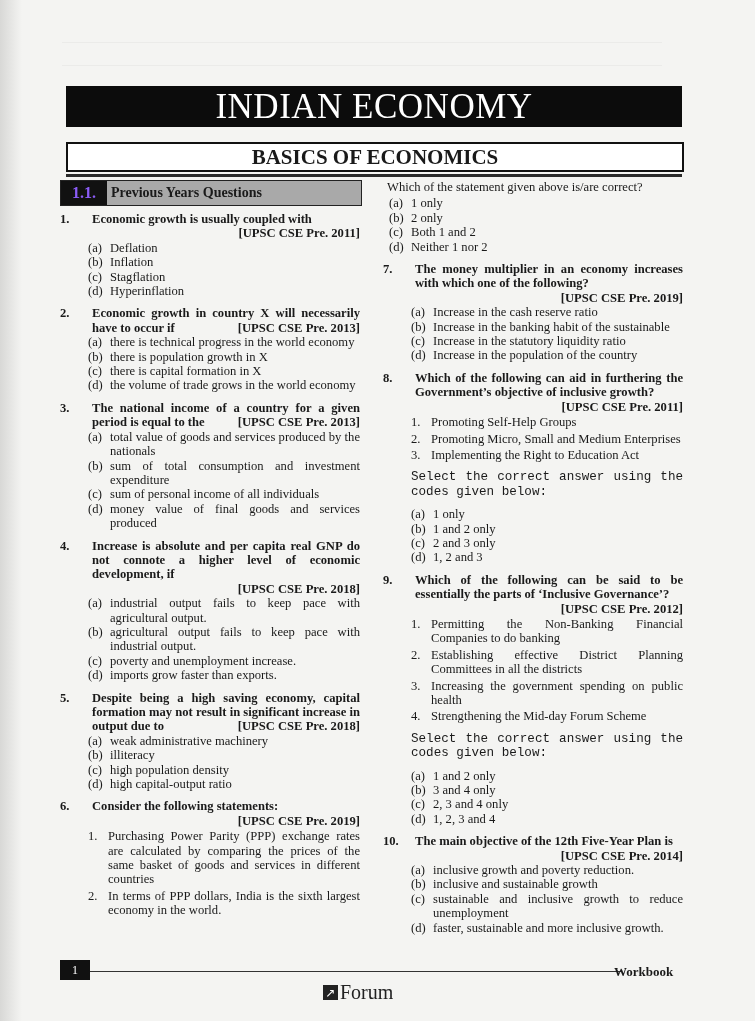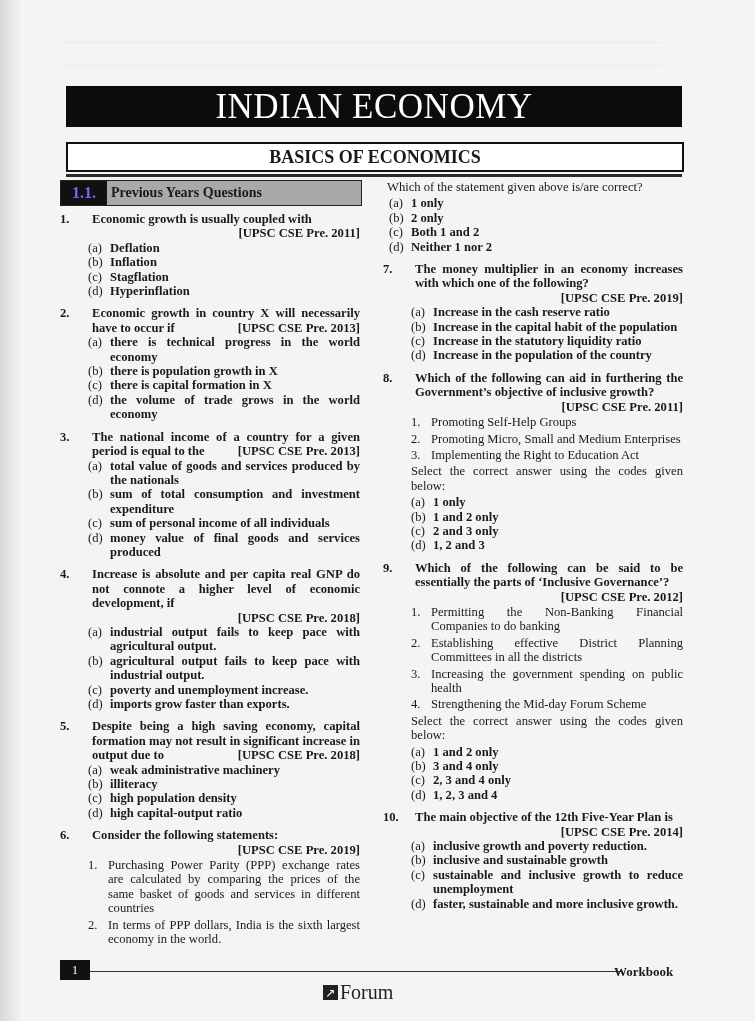--- a/index.html
+++ b/index.html
@@ -21,21 +21,21 @@
   .title-bar {
     position: absolute; left: 66px; top: 86px; width: 616px; height: 41px;
     background: #0c0c0c; color: #fff;
     display: flex; align-items: center; justify-content: center;
     font-size: 35px; letter-spacing: 0.5px;
   }
   .subtitle-box {
     position: absolute; left: 66px; top: 142px; width: 614px; height: 26px;
     border: 2px solid #111; background: #fff;
     display: flex; align-items: center; justify-content: center;
-    font-weight: bold; font-size: 18px;
+    font-weight: bold; font-size: 21px;
   }
   .rule-thick {
     position: absolute; left: 66px; top: 174px; width: 616px; height: 3px; background: #2a2a2a;
   }
   .col { position: absolute; top: 180px; font-size: 12.6px; line-height: 14.4px; }
   .col.left { left: 60px; width: 300px; }
   .col.right { left: 383px; width: 300px; }
 
   .section-head {
     display: flex; height: 24px; margin-top: 0px; margin-bottom: 6px; width: 300px;
@@ -50,25 +50,25 @@
     display: flex; align-items: center; padding-left: 4px;
   }
   .q { margin-bottom: 8px; }
   .qhead { display: flex; }
   .qnum { width: 32px; font-weight: bold; flex-shrink: 0; }
   .qtext { font-weight: bold; flex: 1; text-align: justify; }
   .src { text-align: right; font-weight: bold; }
   .src-inline { float: right; padding-left: 32px; }
   .opt { display: flex; padding-left: 28px; }
   .opt .lbl { width: 22px; flex-shrink: 0; }
-  .opt .txt { flex: 1; text-align: justify; font-weight: bold; }
+  .opt .txt { flex: 1; text-align: justify; }
   .stmt { display: flex; padding-left: 28px; margin: 1px 0 2px; }
   .stmt .lbl { width: 20px; flex-shrink: 0; }
   .stmt .txt { flex: 1; text-align: justify; }
-  .plain { padding-left: 28px; text-align: justify; margin: 2px 0; }
+  .plain { padding-left: 28px; text-align: justify; margin: 8px 0; font-family: Liberation Mono, monospace; }
   .plain-nopad { padding-left: 4px; text-align: justify; margin: 0 0 2px; }
 
   .footer-num {
     position: absolute; left: 60px; top: 960px; width: 30px; height: 20px;
     background: #111; color: #fff; font-size: 12px;
     display: flex; align-items: center; justify-content: center;
   }
   .footer-rule { position: absolute; left: 90px; top: 971px; width: 532px; height: 1px; background: #333; }
   .footer-workbook {
     position: absolute; left: 614px; top: 964px; font-size: 13px; font-weight: bold;
@@ -259,21 +259,21 @@
         <span class="qnum">7.</span>
         <span class="qtext">The money multiplier in an economy increases with which one of the following?</span>
       </div>
     <div class="src">[UPSC CSE Pre. 2019]</div>
     <div class="opt">
         <span class="lbl">(a)</span>
         <span class="txt">Increase in the cash reserve ratio</span>
       </div>
     <div class="opt">
         <span class="lbl">(b)</span>
-        <span class="txt">Increase in the capital habit of the population</span>
+        <span class="txt">Increase in the banking habit of the sustainable</span>
       </div>
     <div class="opt">
         <span class="lbl">(c)</span>
         <span class="txt">Increase in the statutory liquidity ratio</span>
       </div>
     <div class="opt">
         <span class="lbl">(d)</span>
         <span class="txt">Increase in the population of the country</span>
       </div>
   </div>

